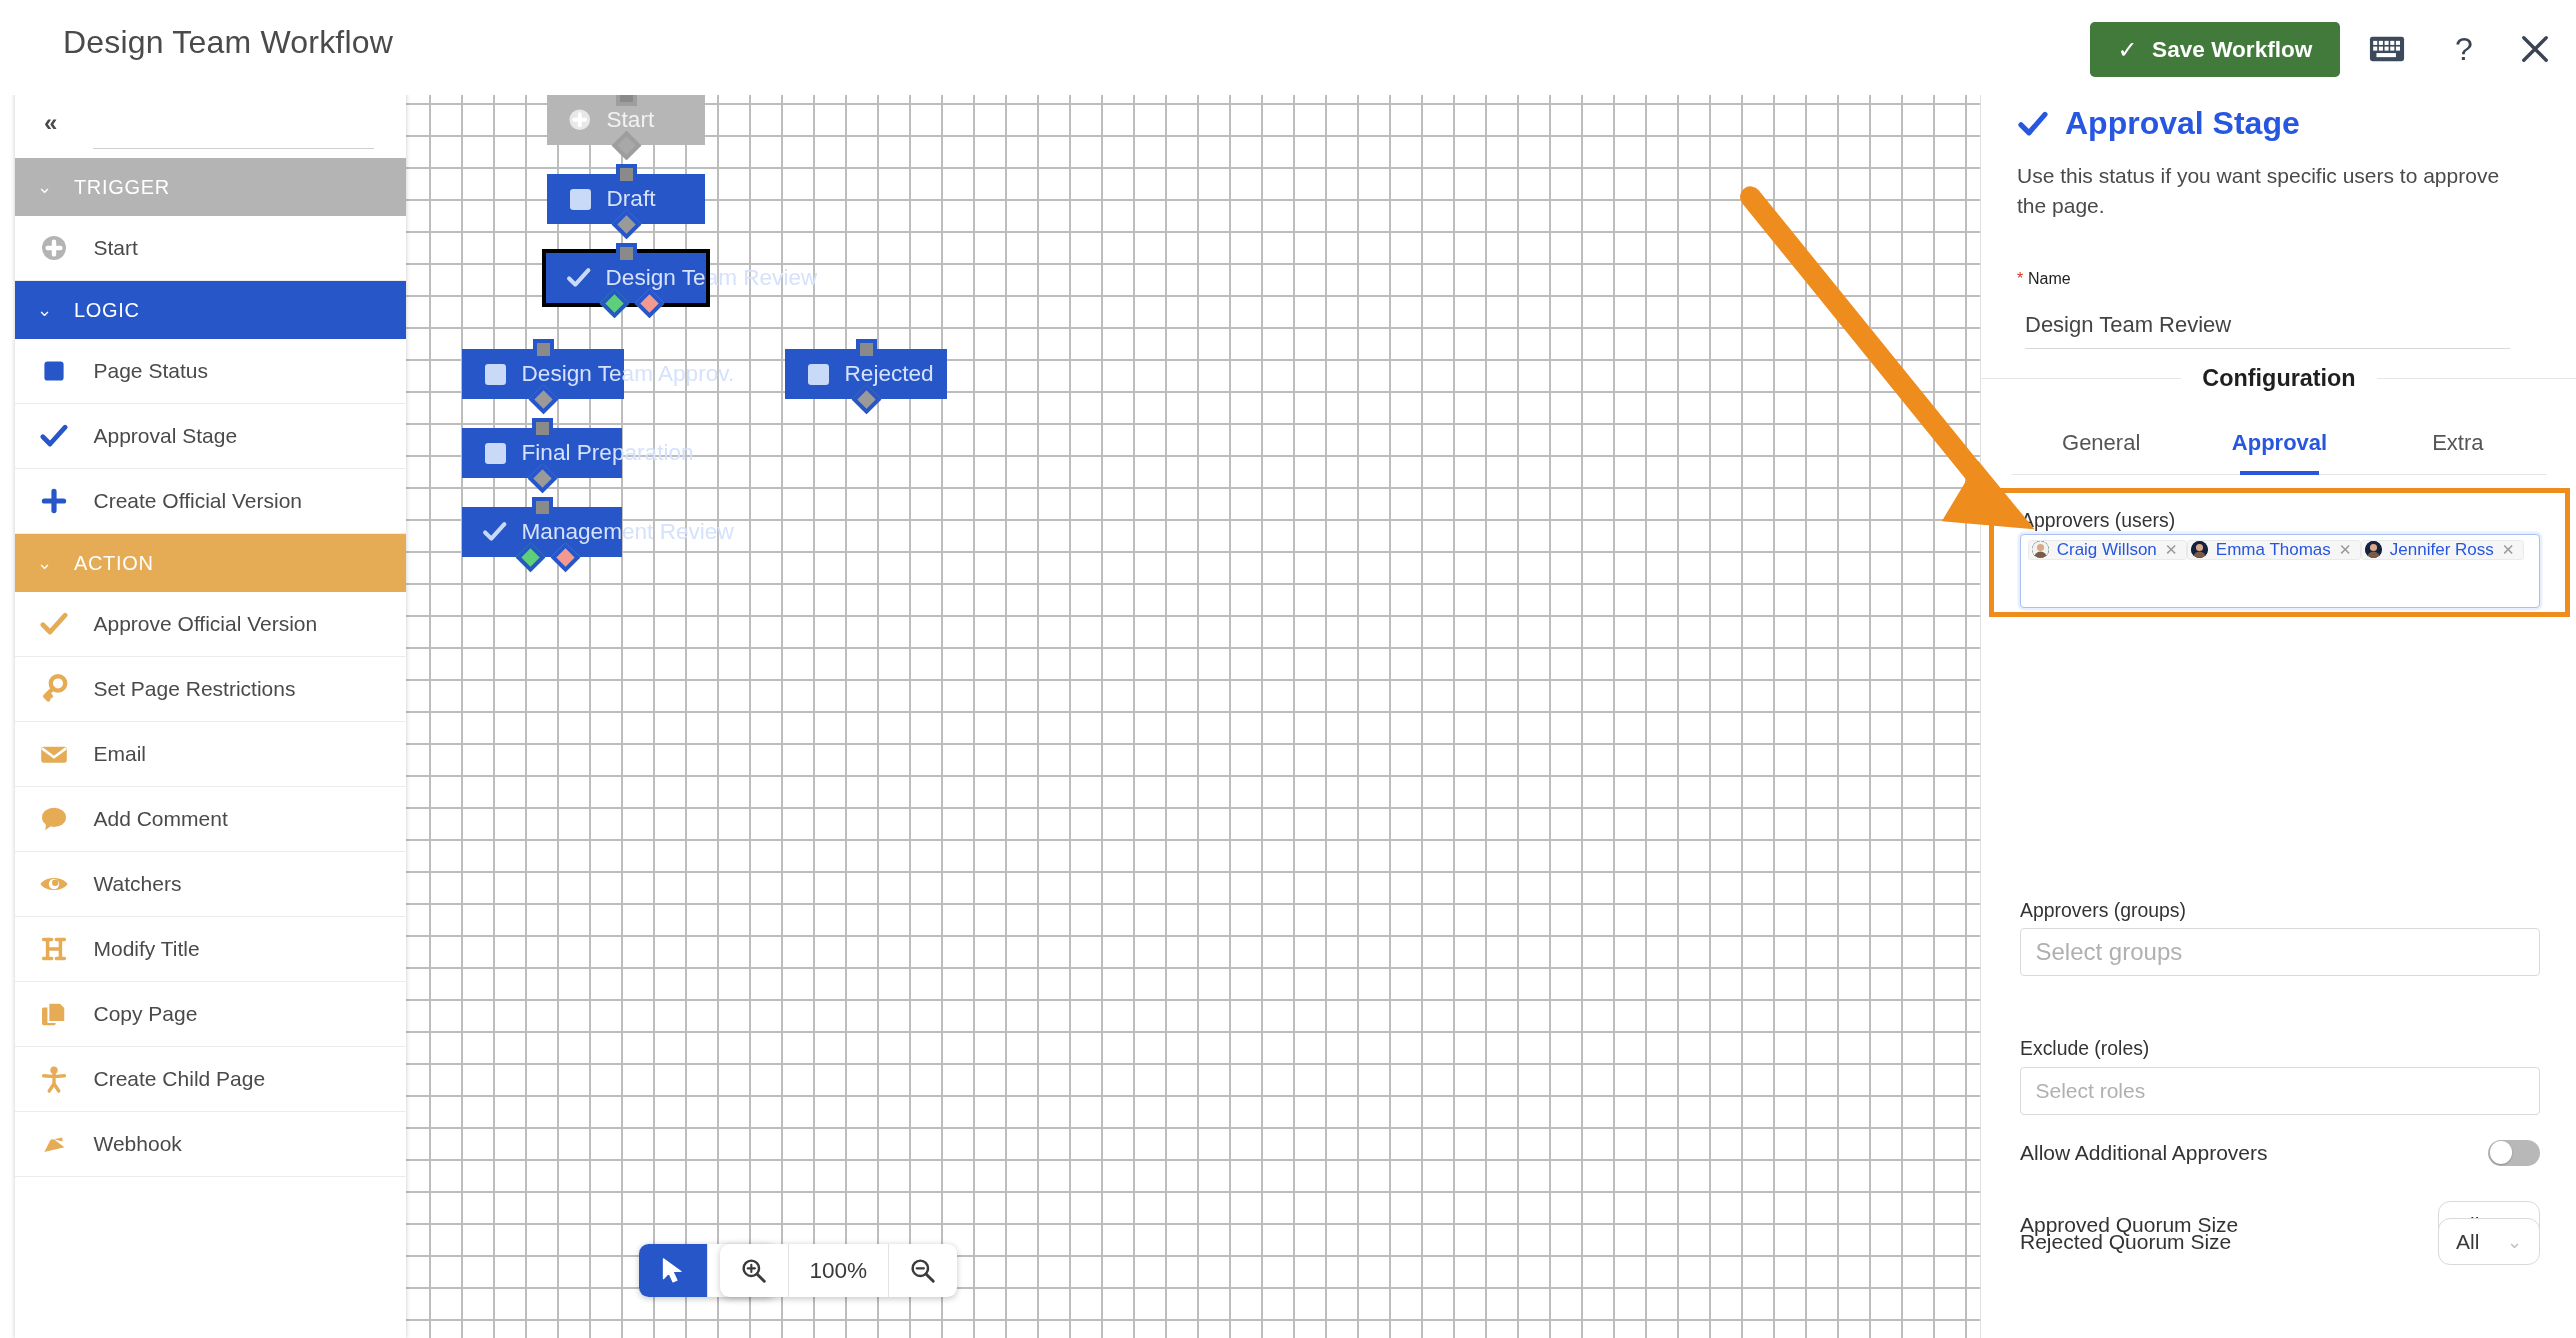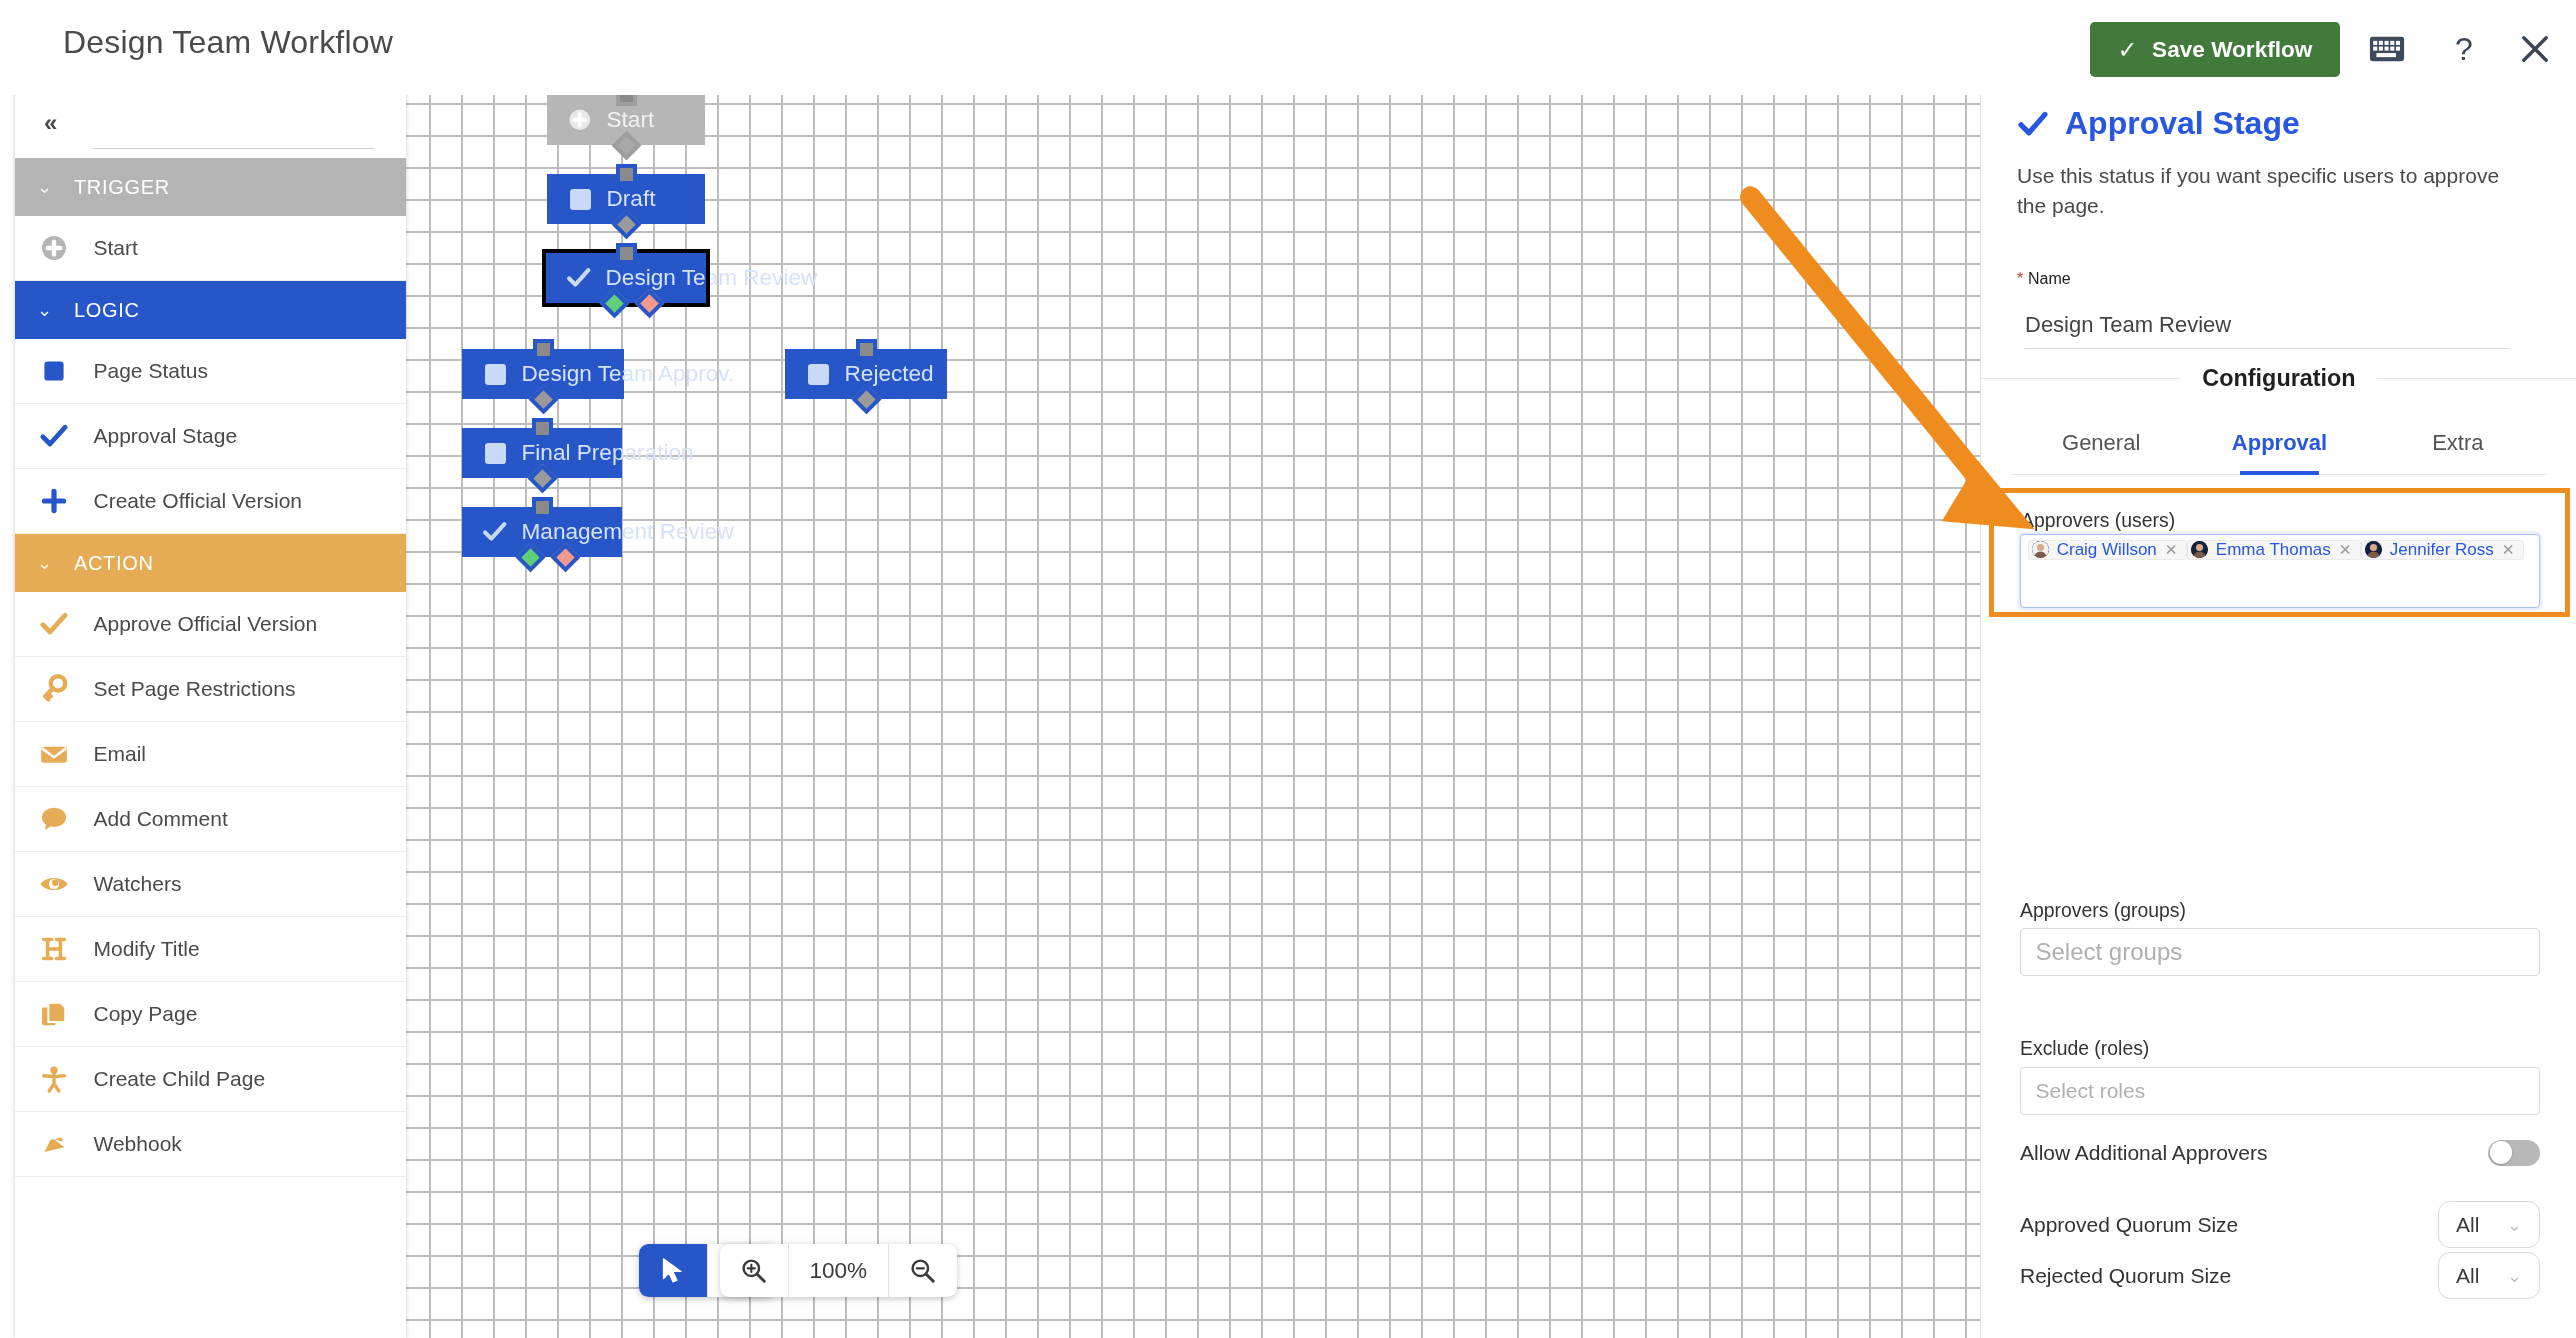--- a/index.html
+++ b/index.html
@@ -221,21 +221,21 @@
     border-radius:50%; background:#fff; box-shadow:0 0.8px 1.6px rgba(0,0,0,.3);
   }
   .sel-sm {
     width:102px; height:47px; border:0.8px solid #d9d9d9; border-radius:12px;
     display:flex; align-items:center; justify-content:space-between;
     padding:0 17px; font-size:21px; color:#3a3a3a; cursor:pointer; background:#fff;
   }
   .sel-sm .cv { color:#bdbdbd; font-size:18px; }
   #row-allow   { top:1042px; }
   #row-approvedq { top:1114px;align-items:center; }
-  #row-rejectedq { top:1165px;text-align:center; }
+  #row-rejectedq { top:1131px;text-align:center; }
 </style>
 </head>
 <body>
 
 <div id="app">
 
   <div id="topbar">
     <div id="page-title">Design Team Workflow</div>
 
     <div id="save-btn">

